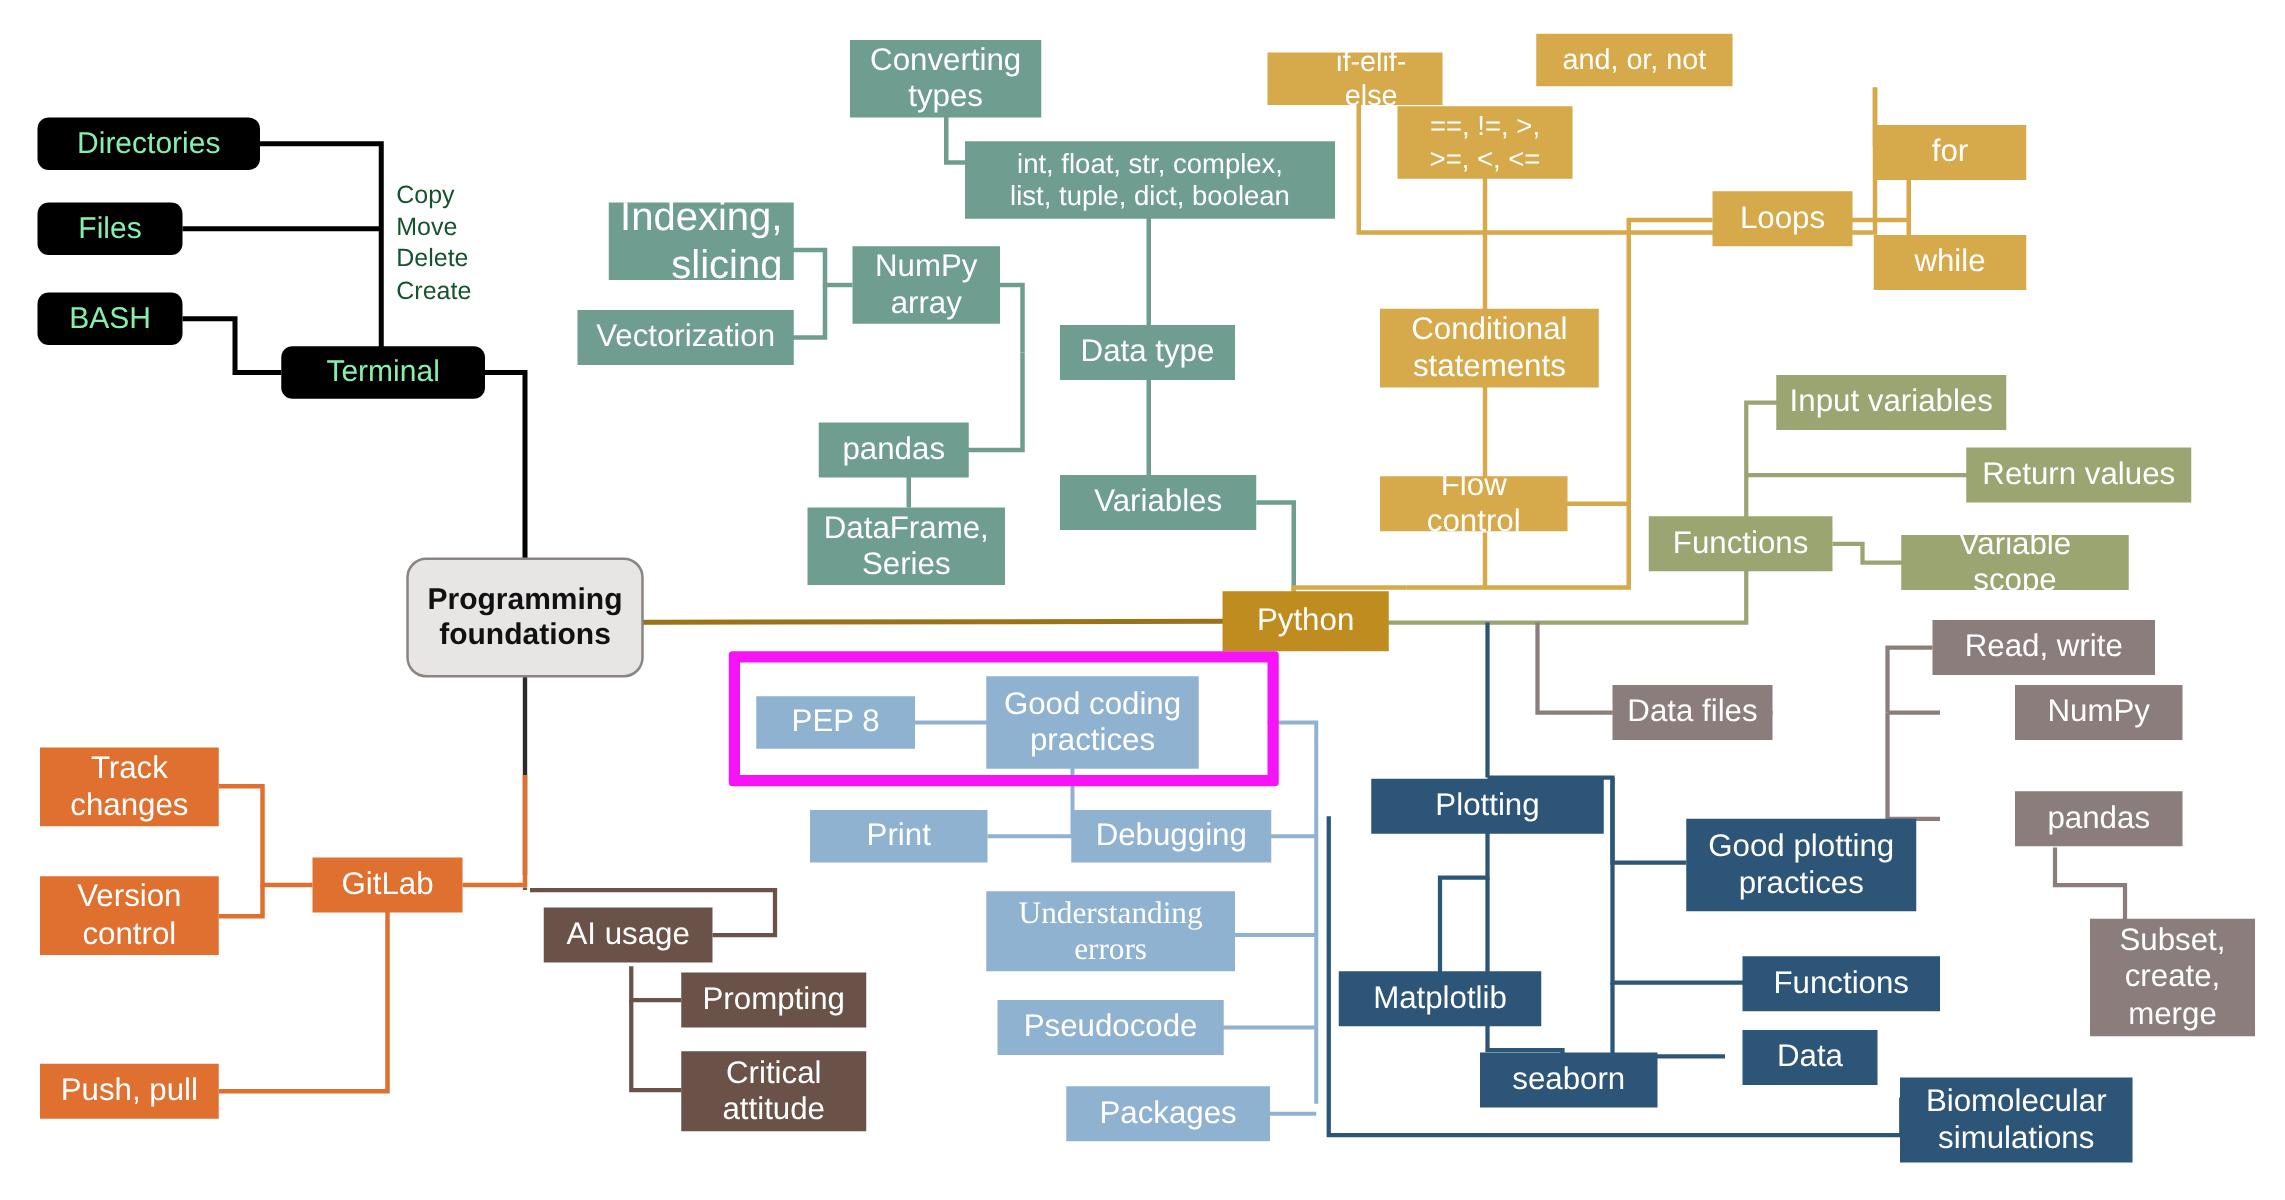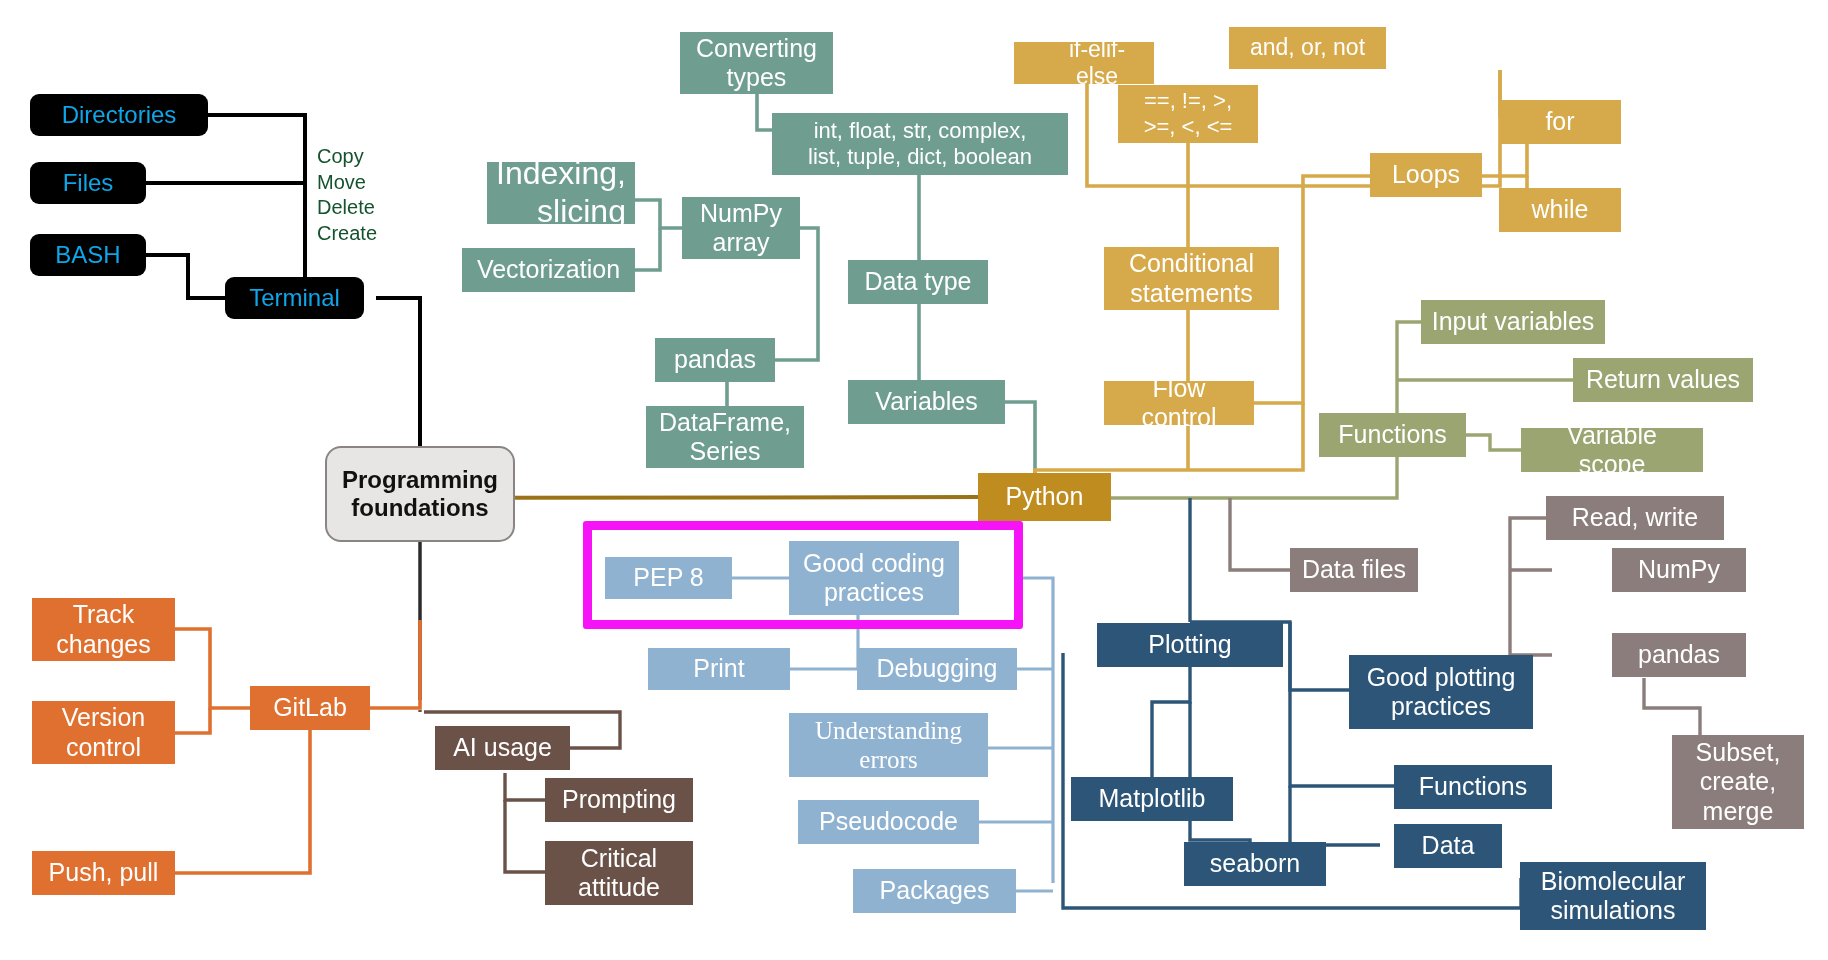--- a/index.html
+++ b/index.html
@@ -41,21 +41,21 @@
   }
   .node.root {
     background: #e8e6e4;
     color: #111111;
     font-weight: 700;
     border: 2px solid #8a8582;
     border-radius: 14px;
   }
   .node.term {
     background: #000000;
-    color: #0ea5e9;
+    color: #86efac;
     border-radius: 9px;
   }
   .freetext {
     position: absolute;
     color: #14532d;
     white-space: pre-line;
     line-height: 1.28;
     text-align: left;
   }
   .highlight-box {
@@ -168,21 +168,21 @@
 
     </g>
   </svg>
 
   <div class="node term" style="left:30px; top:94px; width:178px; height:42px; font-size:24px;">Directories</div>
 
   <div class="node term" style="left:30px; top:162px; width:116px; height:42px; font-size:24px;">Files</div>
 
   <div class="node term" style="left:30px; top:234px; width:116px; height:42px; font-size:24px;">BASH</div>
 
-  <div class="node term" style="left:225px; top:277px; width:139px; height:42px; font-size:24px;">Terminal</div>
+  <div class="node term" style="left:225px; top:277px; width:163px; height:42px; font-size:24px;">Terminal</div>
 
   <div class="freetext" style="left:317px; top:144px; width:120px; font-size:20px;">Copy
 Move
 Delete
 Create</div>
 
   <div class="node root" style="left:325px; top:446px; width:190px; height:96px; font-size:24px; border-radius:16px;">Programming
 foundations</div>
 
   <div class="node" style="left:978px; top:473px; width:133px; height:48px; font-size:25px; background:#bf8c1f;">Python</div>

